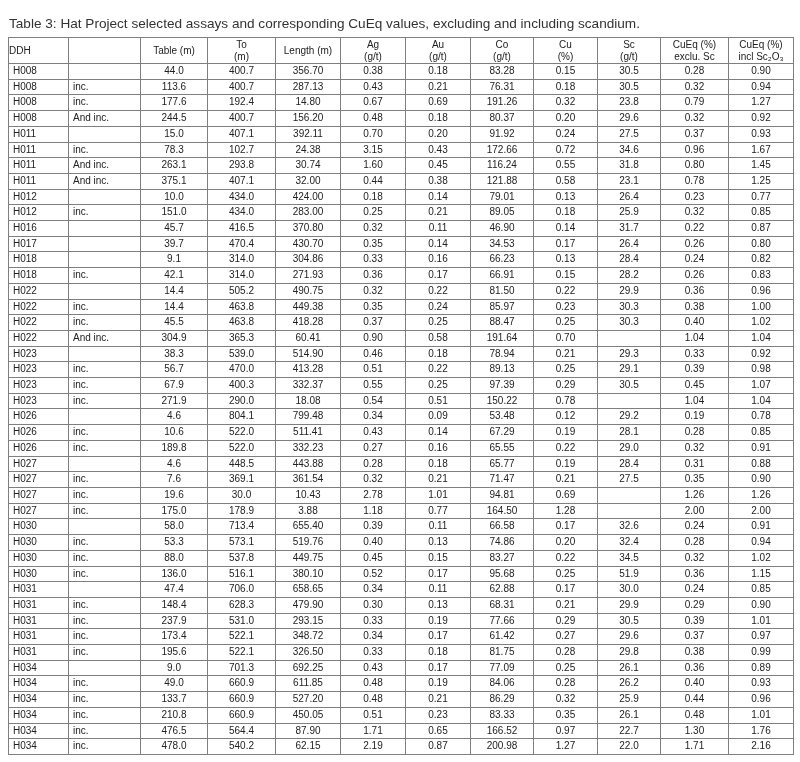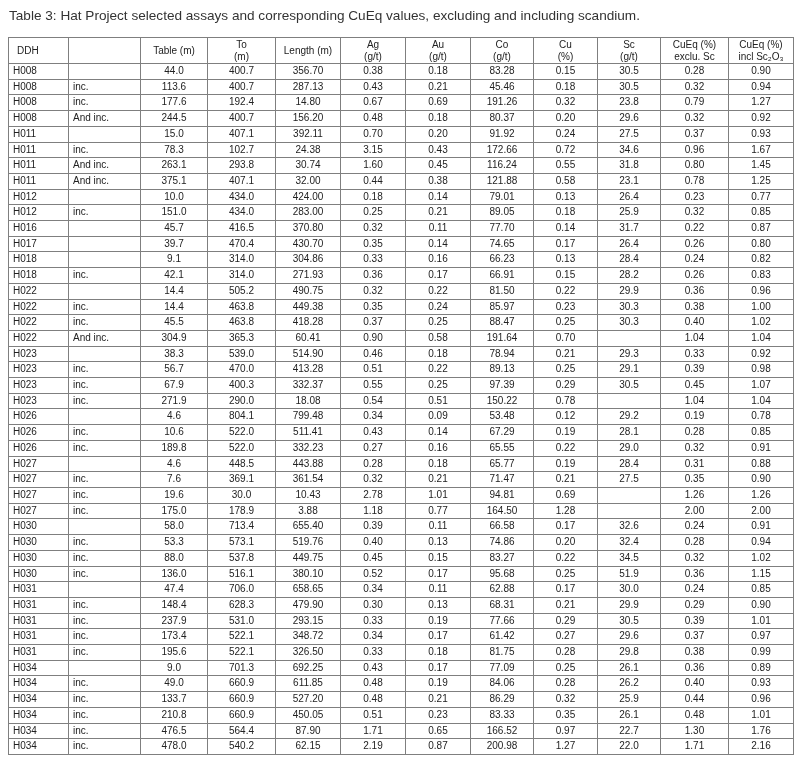--- a/index.html
+++ b/index.html
@@ -11,21 +11,21 @@
   .page {
     position: relative;
     width: 800px;
     height: 762px;
     background: #ffffff;
     overflow: hidden;
   }
   .table-title {
     position: absolute;
     left: 9px;
-    top: 8px;
+    top: 16px;
     font-size: 13.6px;
     color: #333333;
     white-space: nowrap;
   }
   table.assay-table {
     position: absolute;
     left: 8px;
     top: 37px;
     width: 785px;
     border-collapse: collapse;
@@ -43,21 +43,21 @@
   }
   table.assay-table thead th {
     height: 25px;
     font-weight: normal;
     text-align: center;
     line-height: 11.5px;
     vertical-align: middle;
   }
   table.assay-table thead th.col-ddh {
     text-align: left;
-    padding-left: 8px;
+    padding-left: 0;
   }
   table.assay-table tbody td {
     height: 14.7px;
     text-align: center;
     line-height: 14.7px;
   }
   table.assay-table tbody td.col-ddh,
   table.assay-table tbody td.col-note {
     text-align: left;
     padding-left: 4px;
@@ -149,21 +149,21 @@
           <td class="col-cueq_in">0.90</td>
         </tr>
         <tr>
           <td class="col-ddh">H008</td>
           <td class="col-note">inc.</td>
           <td class="col-from">113.6</td>
           <td class="col-to">400.7</td>
           <td class="col-length">287.13</td>
           <td class="col-ag">0.43</td>
           <td class="col-au">0.21</td>
-          <td class="col-co">45.46</td>
+          <td class="col-co">76.31</td>
           <td class="col-cu">0.18</td>
           <td class="col-sc">30.5</td>
           <td class="col-cueq_ex">0.32</td>
           <td class="col-cueq_in">0.94</td>
         </tr>
         <tr>
           <td class="col-ddh">H008</td>
           <td class="col-note">inc.</td>
           <td class="col-from">177.6</td>
           <td class="col-to">192.4</td>
@@ -275,35 +275,35 @@
           <td class="col-cueq_in">0.85</td>
         </tr>
         <tr>
           <td class="col-ddh">H016</td>
           <td class="col-note"></td>
           <td class="col-from">45.7</td>
           <td class="col-to">416.5</td>
           <td class="col-length">370.80</td>
           <td class="col-ag">0.32</td>
           <td class="col-au">0.11</td>
-          <td class="col-co">77.70</td>
+          <td class="col-co">46.90</td>
           <td class="col-cu">0.14</td>
           <td class="col-sc">31.7</td>
           <td class="col-cueq_ex">0.22</td>
           <td class="col-cueq_in">0.87</td>
         </tr>
         <tr>
           <td class="col-ddh">H017</td>
           <td class="col-note"></td>
           <td class="col-from">39.7</td>
           <td class="col-to">470.4</td>
           <td class="col-length">430.70</td>
           <td class="col-ag">0.35</td>
           <td class="col-au">0.14</td>
-          <td class="col-co">74.65</td>
+          <td class="col-co">34.53</td>
           <td class="col-cu">0.17</td>
           <td class="col-sc">26.4</td>
           <td class="col-cueq_ex">0.26</td>
           <td class="col-cueq_in">0.80</td>
         </tr>
         <tr>
           <td class="col-ddh">H018</td>
           <td class="col-note"></td>
           <td class="col-from">9.1</td>
           <td class="col-to">314.0</td>

